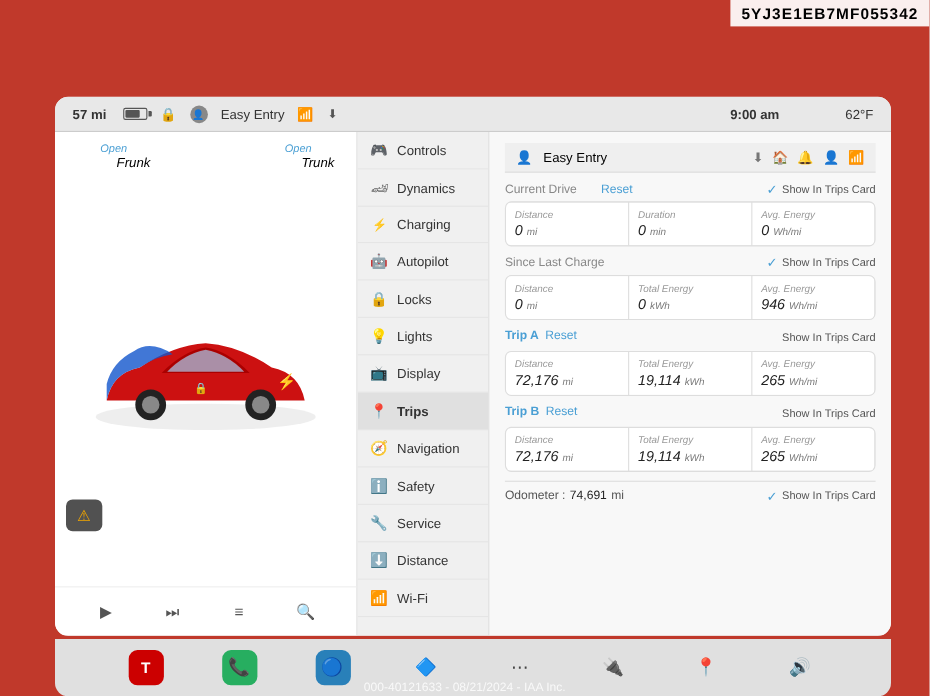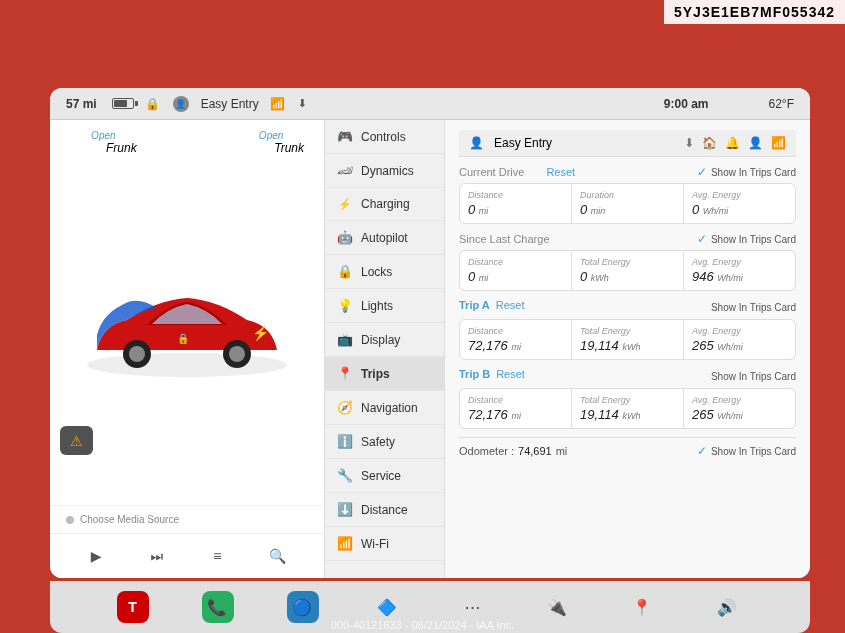--- a/index.html
+++ b/index.html
@@ -403,24 +403,20 @@
           <text x="175" y="68" font-size="14" fill="#f0a500">⚡</text>
 
           <text x="100" y="72" font-size="10" fill="#fff">🔒</text>
         </svg>
 
         <div class="sentry-warning">
           <span class="warn-icon">⚠</span>
         </div>
       </div>
 
-      <div class="media-source">
-        <span class="dot-icon"></span>
-        <span>Choose Media Source</span>
-      </div>
 
       <div class="media-controls">
         <button class="ctrl-btn">▶</button>
         <button class="ctrl-btn">⏭</button>
         <button class="ctrl-btn">≡</button>
         <button class="ctrl-btn">🔍</button>
       </div>
     </div>
 
     <div class="nav-panel">

